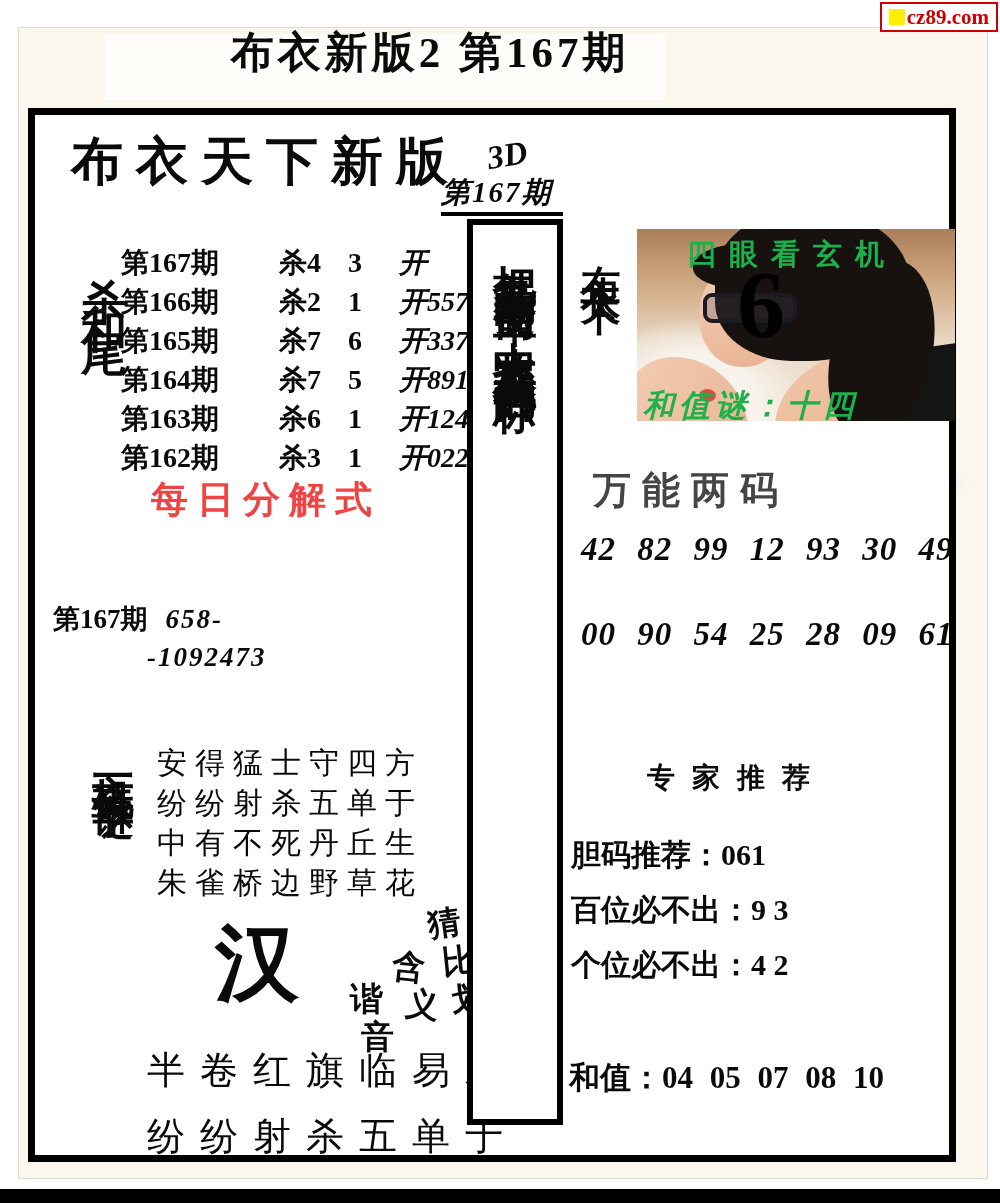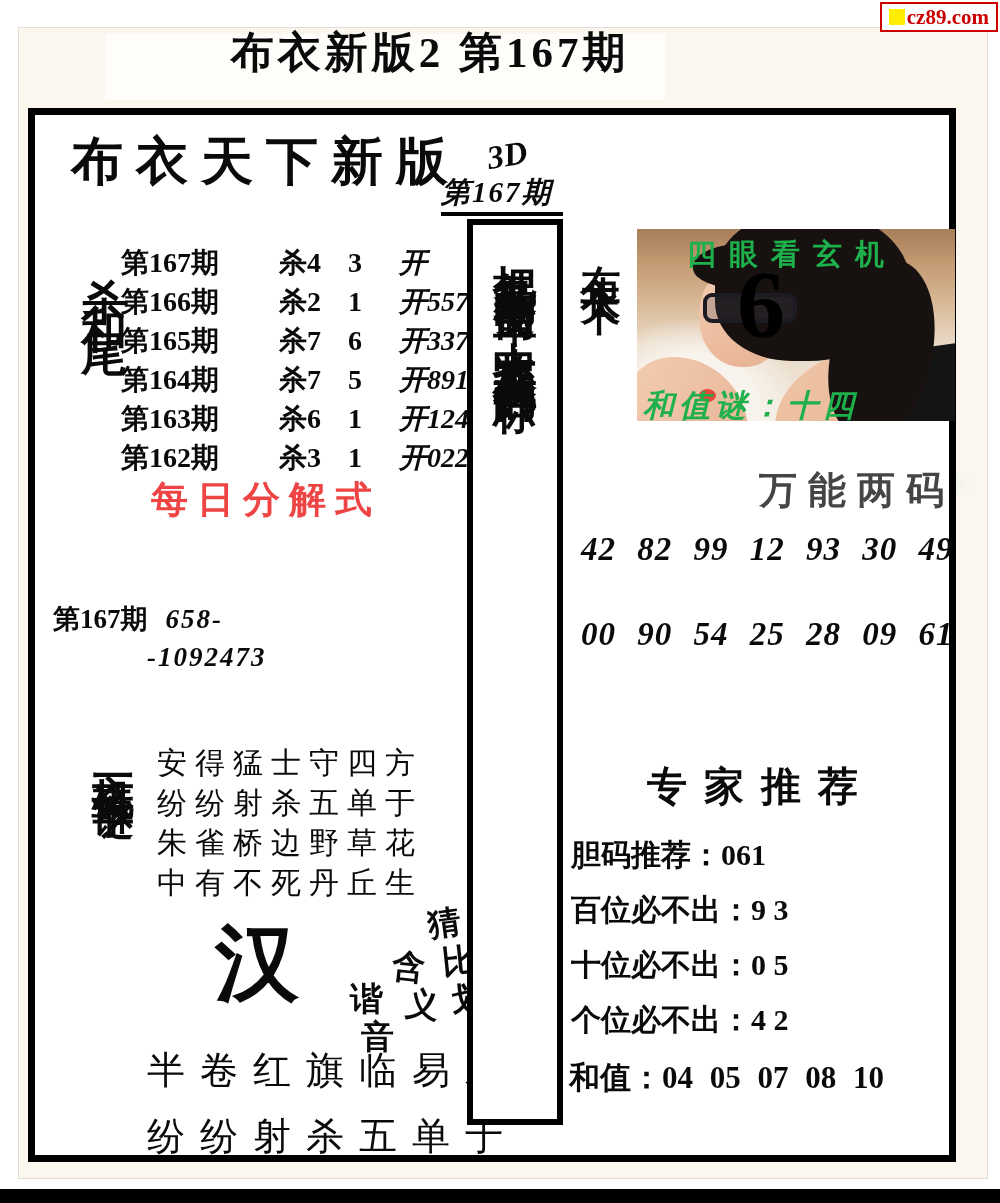--- a/index.html
+++ b/index.html
@@ -71,27 +71,27 @@
   .ph-bang{left:56px;top:14px;width:112px;height:46px;background:#17120f;border-radius:50% 50% 45% 45%;}
   .ph-glasses{left:66px;top:64px;width:86px;height:22px;border:4px solid #1c1a22;border-radius:9px;
               background:rgba(70,70,95,0.25);}
   .ph-arm{left:-14px;top:128px;width:125px;height:125px;background:linear-gradient(120deg,#f3cdb2,#e6b395);
           border-radius:40% 60% 30% 30%;}
   .ph-nail{left:62px;top:160px;width:17px;height:13px;background:#e8453c;border-radius:50%;}
   .ph-t1{left:50px;top:6px;font-size:29px;color:#1db04b;font-weight:900;letter-spacing:13px;white-space:nowrap;}
   .ph-6{left:100px;top:28px;font-size:96px;font-weight:900;color:#000;line-height:1;}
   .ph-t2{left:6px;top:156px;font-size:31px;color:#1db04b;font-weight:900;font-style:italic;
          letter-spacing:5px;white-space:nowrap;}
-  .codes-title{left:558px;top:350px;width:362px;text-align:right;font-size:38px;color:#454545;
+  .codes-title{left:558px;top:350px;width:362px;text-align:left;font-size:38px;color:#454545;
                letter-spacing:11px;font-weight:bold;}
   .codes-row{left:546px;width:374px;font-size:33px;font-weight:900;font-style:italic;
              letter-spacing:1px;word-spacing:12px;white-space:nowrap;}
   .codes-r1{top:416px;}
   .codes-r2{top:501px;}
-  .expert-title{left:556px;top:644px;width:340px;text-align:center;font-size:40px;font-weight:900;
+  .expert-title{left:532px;top:644px;width:340px;text-align:center;font-size:28px;font-weight:900;
                 letter-spacing:17px;}
   .expert-lines{left:536px;top:712px;font-size:30px;font-weight:900;line-height:55px;white-space:nowrap;}
   .sum-line{left:526px;top:942px;font-size:31px;font-weight:900;word-spacing:9px;white-space:nowrap;margin-left:8px;}
   
   .wm{position:absolute;background:radial-gradient(ellipse,#7fd8cf 0%,rgba(127,216,207,0) 70%);
       opacity:0.35;filter:blur(2px);pointer-events:none;}
   .bottombar{position:absolute;left:0;top:1189px;width:1000px;height:14px;background:#000;}
 </style>
 </head>
 <body>
@@ -160,22 +160,22 @@
     <div class="daily-title">每日分解式</div>
     <div class="daily-l1">
       <span>第167期</span><span class="f">658-</span>
     </div>
     <div class="daily-l2">-1092473</div>
 
     <div class="v-label mys-label">玄机诗一字谜</div>
     <div class="poem">
       <div>安得猛士守四方</div>
       <div>纷纷射杀五单于</div>
+      <div>中有不死丹丘生</div>
       <div>朱雀桥边野草花</div>
-      <div>中有不死丹丘生</div>
     </div>
     <div class="answer">汉</div>
 
     <span class="hint" style="left:393px;top:786px;transform:rotate(-8deg);">猜</span>
     <span class="hint" style="left:407px;top:824px;transform:rotate(-6deg);">比</span>
     <span class="hint" style="left:417px;top:862px;transform:rotate(-6deg);">划</span>
     <span class="hint" style="left:357px;top:830px;transform:rotate(6deg);">含</span>
     <span class="hint" style="left:371px;top:868px;transform:rotate(8deg);">义</span>
     <span class="hint" style="left:315px;top:862px;">谐</span>
     <span class="hint" style="left:326px;top:900px;">音</span>
@@ -208,21 +208,20 @@
     </div>
 
     <div class="codes-title">万能两码</div>
     <div class="codes-row codes-r1">42 82 99 12 93 30 49</div>
     <div class="codes-row codes-r2">00 90 54 25 28 09 61</div>
 
     <div class="expert-title">专家推荐</div>
     <div class="expert-lines">
       <div>胆码推荐：061</div>
       <div>百位必不出：9 3</div>
-      <div>十位必不出：0 5</div>
       <div>个位必不出：4 2</div>
     </div>
     <div class="sum-line">和值：04 05 07 08 10</div>
 
   </div>
 
   <div class="bottombar"></div>
 
 </div>
 

